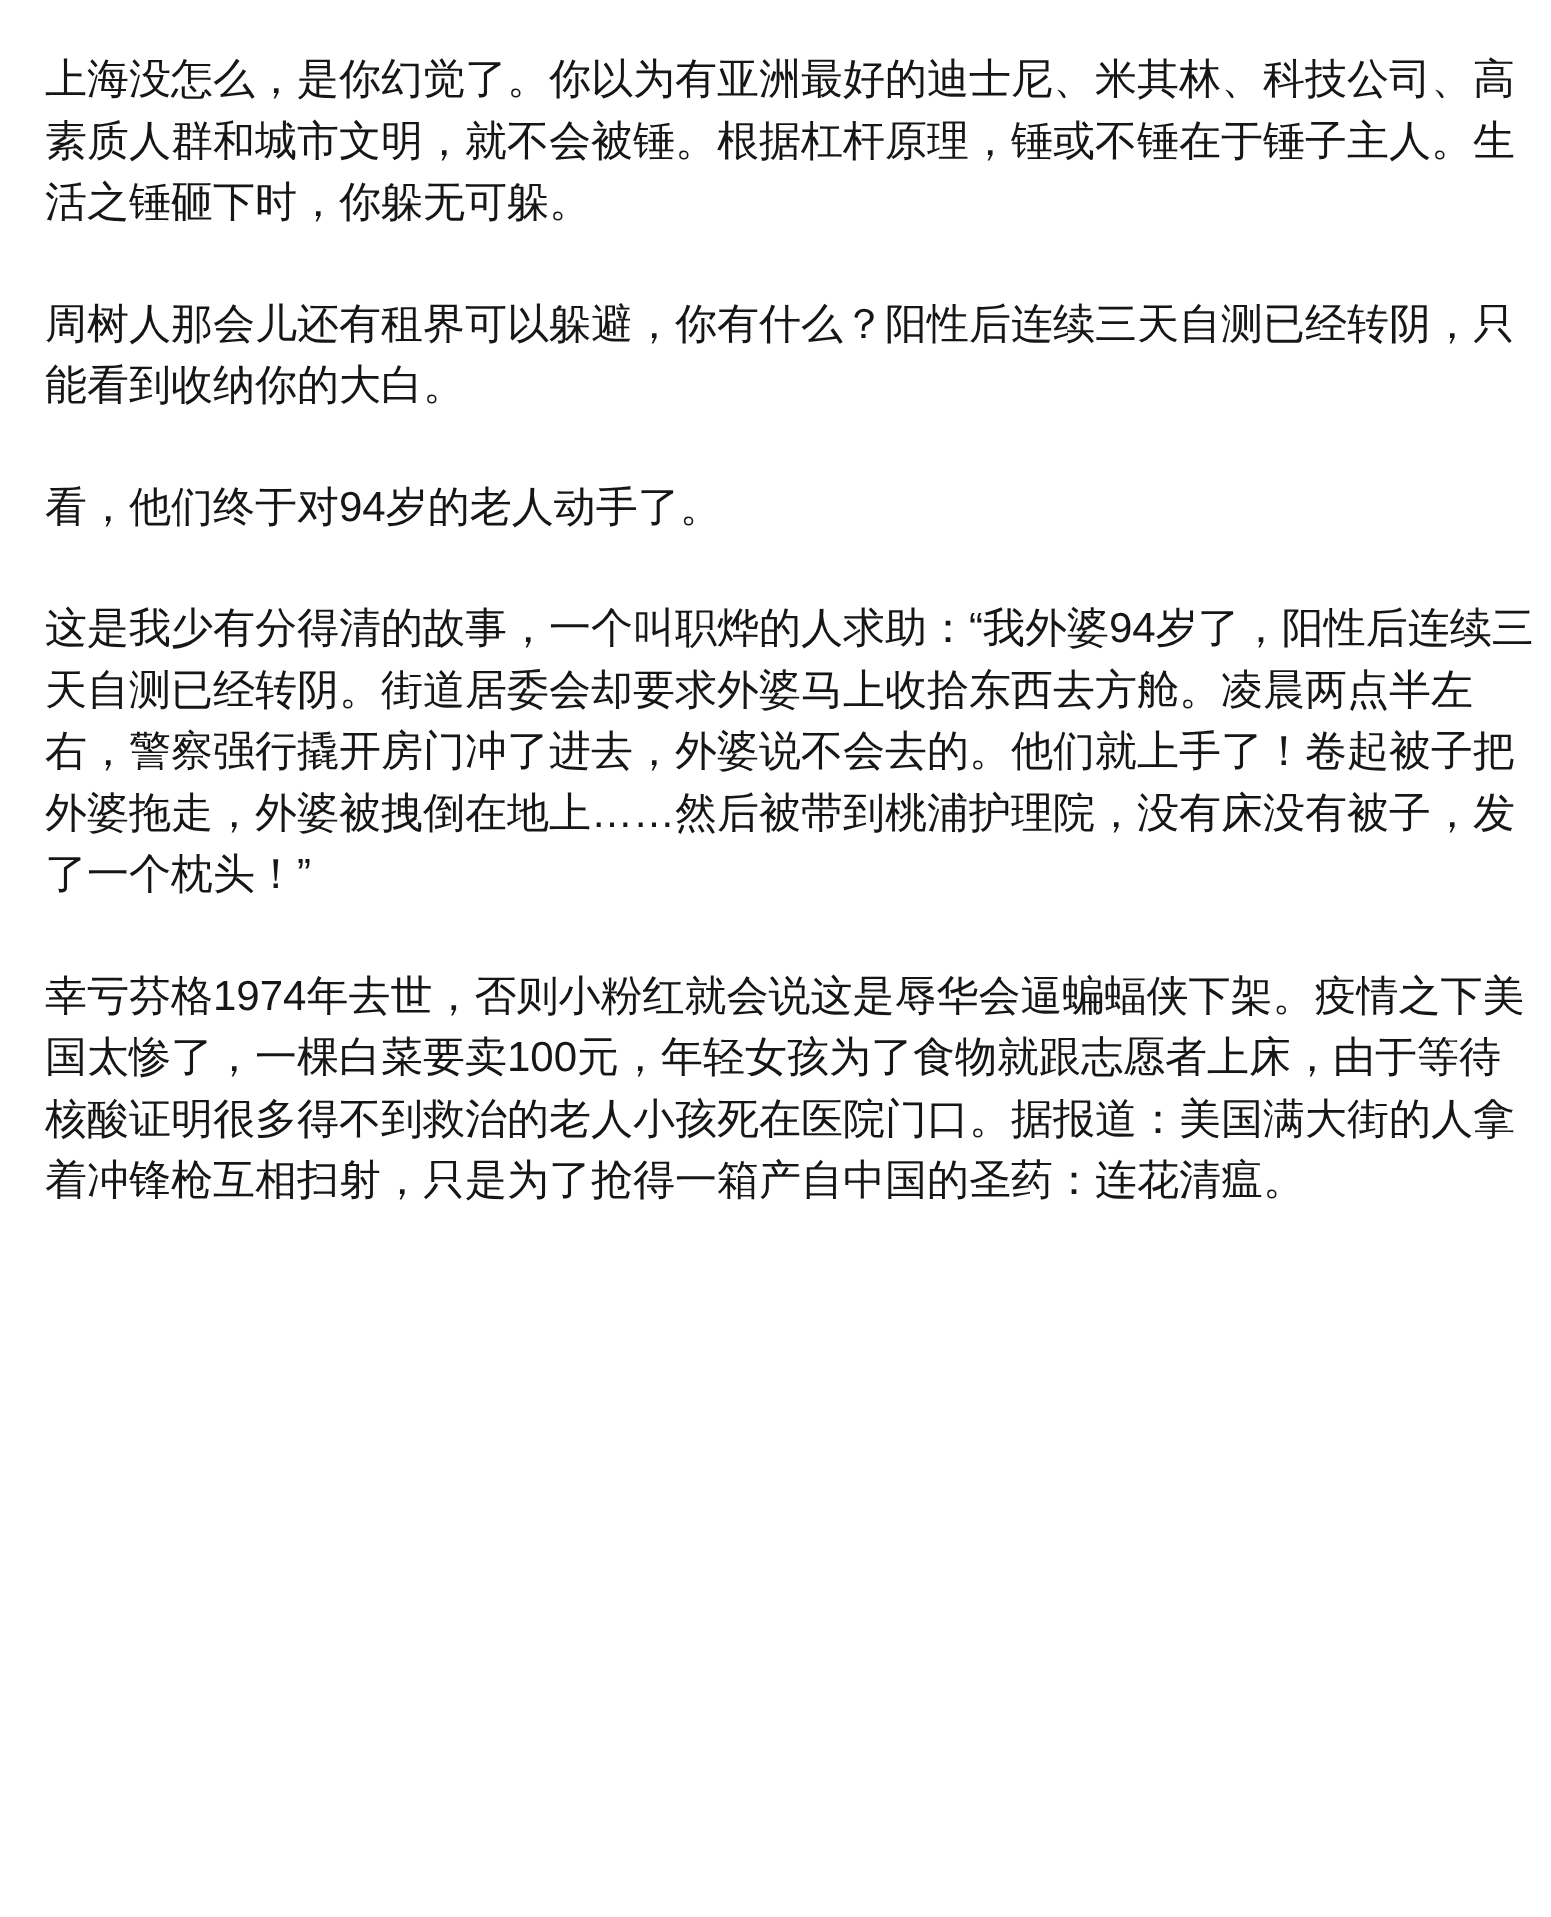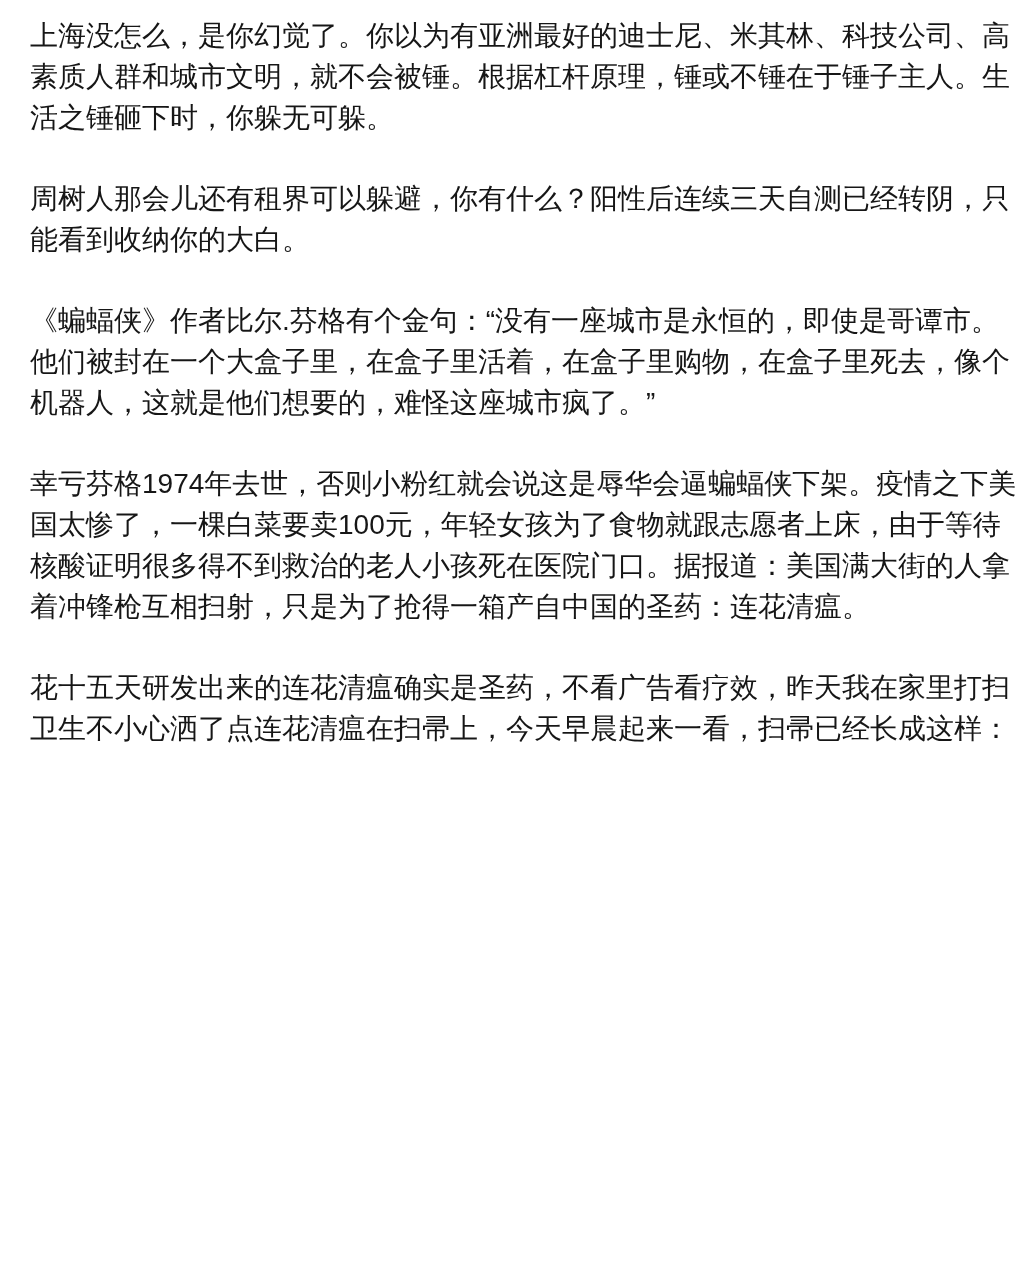--- a/index.html
+++ b/index.html
@@ -11,21 +11,21 @@
     width: 1034px;
     height: 1278px;
     overflow: hidden;
     box-sizing: border-box;
     font-family: "Liberation Sans", sans-serif;
   }
   main.article {
     box-sizing: border-box;
     width: 1034px;
     min-height: 1278px;
-    padding: 15px 8px 30px 30px;
+    padding: 32px 8px 30px 30px;
     background: #ffffff;
   }
   main.article p {
     margin: 0 0 40px 0;
     max-width: 996px;
     font-size: 28px;
     line-height: 41px;
     font-weight: 400;
     color: #161616;
     text-align: left;
@@ -36,16 +36,16 @@
   main.article p:last-child {
     margin-bottom: 0;
   }
 </style>
 </head>
 <body>
 
 <main class="article">
   <p>上海没怎么，是你幻觉了。你以为有亚洲最好的迪士尼、米其林、科技公司、高素质人群和城市文明，就不会被锤。根据杠杆原理，锤或不锤在于锤子主人。生活之锤砸下时，你躲无可躲。</p>
   <p>周树人那会儿还有租界可以躲避，你有什么？阳性后连续三天自测已经转阴，只能看到收纳你的大白。</p>
-  <p>《蝙蝠侠》作者比尔.芬格有个金句：“没有一座城市是永恒的，即使是哥谭市。他们被封在一个大盒子里，在盒子里活着，在盒子里购物，在盒子里死去，像个机器人，这就是他们想要的，难怪这座城市疯了。”</p>
+  <p>看，他们终于对94岁的老人动手了。</p>
+  <p>这是我少有分得清的故事，一个叫职烨的人求助：“我外婆94岁了，阳性后连续三天自测已经转阴。街道居委会却要求外婆马上收拾东西去方舱。凌晨两点半左右，警察强行撬开房门冲了进去，外婆说不会去的。他们就上手了！卷起被子把外婆拖走，外婆被拽倒在地上……然后被带到桃浦护理院，没有床没有被子，发了一个枕头！”</p>
   <p>幸亏芬格1974年去世，否则小粉红就会说这是辱华会逼蝙蝠侠下架。疫情之下美国太惨了，一棵白菜要卖100元，年轻女孩为了食物就跟志愿者上床，由于等待核酸证明很多得不到救治的老人小孩死在医院门口。据报道：美国满大街的人拿着冲锋枪互相扫射，只是为了抢得一箱产自中国的圣药：连花清瘟。</p>
-  <p>花十五天研发出来的连花清瘟确实是圣药，不看广告看疗效，昨天我在家里打扫卫生不小心洒了点连花清瘟在扫帚上，今天早晨起来一看，扫帚已经长成这样：</p>
 </main>
 
 </body></html>

